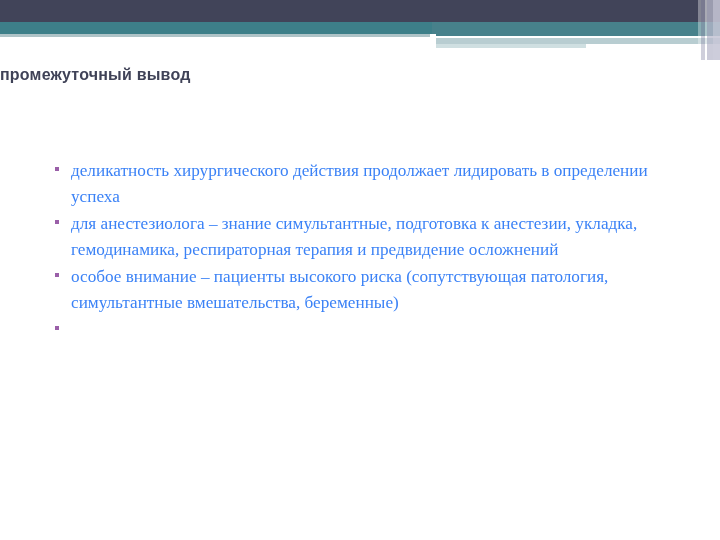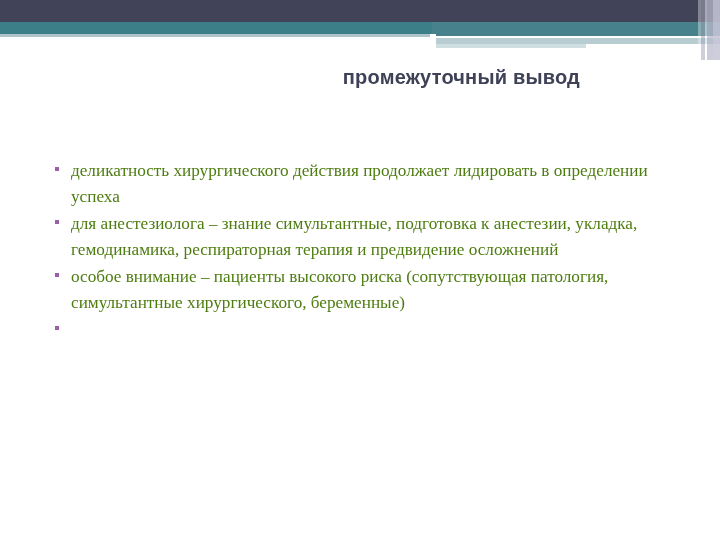--- a/index.html
+++ b/index.html
@@ -114,23 +114,23 @@
   .s4 { left: 17px; width: 2px;  background: rgba(255,255,255,0.55); }
   .s5 { left: 19px; width: 6px;  background: rgba(186,186,204,0.75); }
   .s6 { left: 25px; width: 7px;  background: rgba(198,198,214,0.88); }
 
   
   .title {
     position: absolute;
     left: 0;
     top: 66px;
     width: 580px;
-    text-align: right;
+    text-align: left;
     font-family: "Liberation Sans", "DejaVu Sans", sans-serif;
-    font-size: 20px;
+    font-size: 16px;
     font-weight: bold;
     color: #3f4257;
     letter-spacing: 0.2px;
   }
 
   
   .body {
     position: absolute;
     left: 48px;
     top: 158px;
@@ -140,21 +140,21 @@
     list-style: none;
     margin: 0;
     padding: 0;
   }
   ul.bullets > li {
     position: relative;
     padding-left: 23px;
     margin: 0 0 2px 0;
     font-size: 17.2px;
     line-height: 25.5px;
-    color: #4d7c0f;
+    color: #3b82f6;
   }
   ul.bullets > li .dot {
     position: absolute;
     left: 7px;
     top: 9px;
     width: 4px;
     height: 4px;
     background: #9a5fa8;
   }
 </style>
@@ -189,21 +189,21 @@
       <li>
         <span class="dot"></span>
         <span>деликатность хирургического действия продолжает лидировать в определении успеха</span>
       </li>
       <li>
         <span class="dot"></span>
         <span>для анестезиолога – знание симультантные, подготовка к анестезии, укладка, гемодинамика, респираторная терапия и предвидение осложнений</span>
       </li>
       <li>
         <span class="dot"></span>
-        <span>особое внимание – пациенты высокого риска (сопутствующая патология, симультантные хирургического, беременные)</span>
+        <span>особое внимание – пациенты высокого риска (сопутствующая патология, симультантные вмешательства, беременные)</span>
       </li>
       <li>
         <span class="dot"></span>
       </li>
     </ul>
   </div>
 
 </div>
 
 </body></html>

